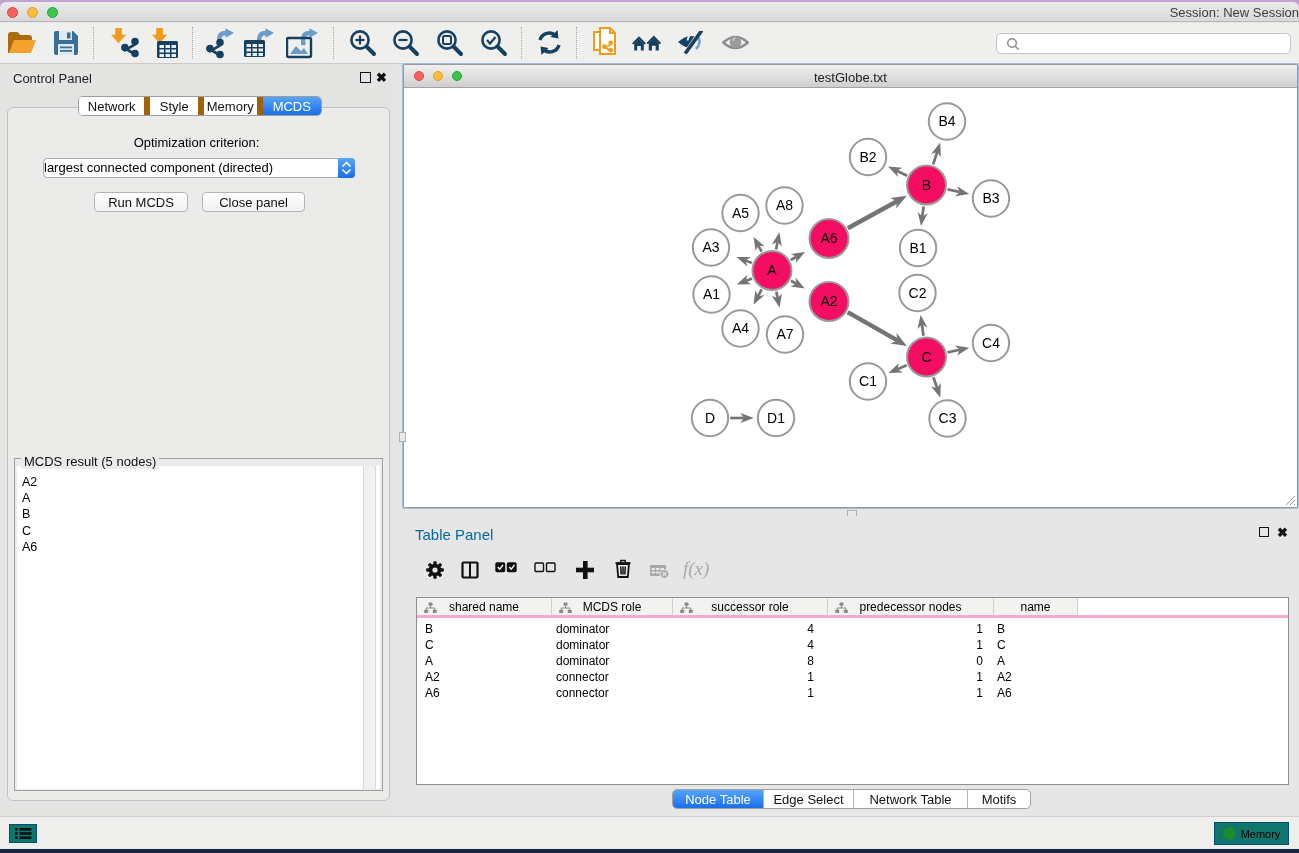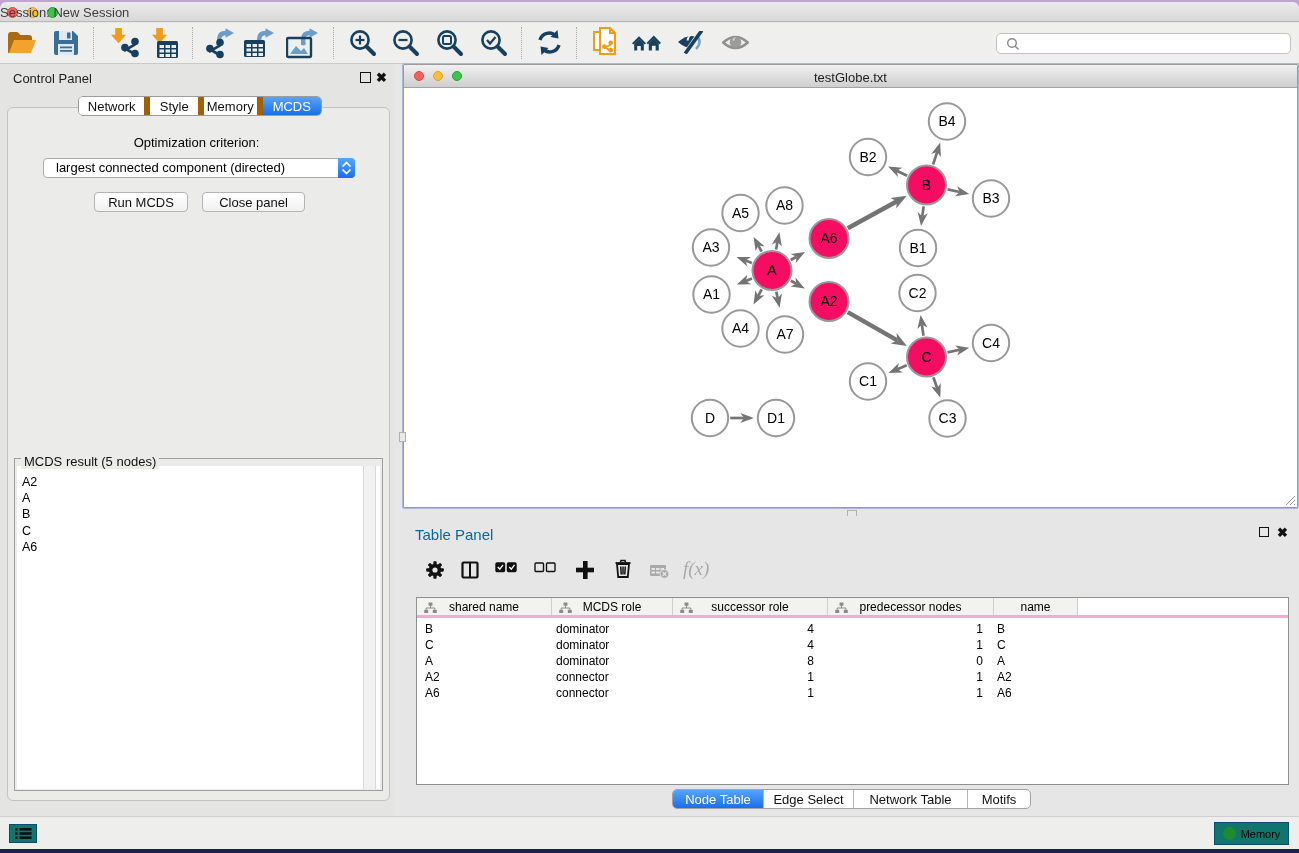--- a/index.html
+++ b/index.html
@@ -1,18 +1,18 @@
 <!DOCTYPE html>
 <html><head><meta charset="utf-8"><style>
 *{margin:0;padding:0;box-sizing:border-box}
 body{width:1299px;height:853px;overflow:hidden;font-family:"Liberation Sans",sans-serif;background:#e6e6e6;position:relative}
 .abs{position:absolute}
 .titlebar{left:0;top:2px;width:1299px;height:20px;background:linear-gradient(#ebebeb,#d8d8d8);border-bottom:1px solid #b7b7b7;border-radius:6px 6px 0 0}
 .tl{border-radius:50%;width:11px;height:11px;top:7px}
-.ttext{width:100%;text-align:left;top:5px;font-size:13px;color:#3e3e3e}
+.ttext{width:100%;text-align:right;top:5px;font-size:13px;color:#3e3e3e}
 .toolbar{left:0;top:23px;width:1299px;height:41px;background:#efefee;border-bottom:1px solid #c9c9c9}
 .sep{top:27px;height:32px;width:0;border-left:1px dotted #aaa}
 .searchbox{left:996px;top:33px;width:295px;height:21px;background:#fff;border:1px solid #c3c3c3;border-radius:5px}
 
 .cp{left:0;top:64px;width:393px;height:752px;background:#e4e4e3}
 .cp-title{left:13px;top:71px;font-size:13px;color:#222}
 .inner{left:7px;top:107px;width:383px;height:694px;background:#ebebea;border:1px solid #c2c2c2;border-radius:6px}
 .seg{display:flex;height:20px;border:1px solid #9d9d9d;border-radius:5px;background:#fff;overflow:hidden;font-size:13px;color:#111}
 .seg div{display:flex;align-items:center;justify-content:center;border-right:6px solid #a16207;background:#fff}
 .seg div:last-child{border-right:none}
@@ -235,21 +235,21 @@
 <div class="abs" style="left:360px;top:72px;width:11px;height:11px;border:1.5px solid #111"></div>
 <div class="abs winbtns" style="left:376px;top:70px;font-weight:bold">✖</div>
 <div class="abs inner"></div>
 <div class="abs seg" style="left:78px;top:96px;width:244px">
   <div style="width:72px">Network</div>
     <div style="width:54px">Style</div>
     <div style="width:59px">Memory</div>
     <div class="sel" style="width:59px">MCDS</div>
 </div>
 <div class="abs" style="left:0;top:135px;width:393px;text-align:center;font-size:13px;color:#000">Optimization criterion:</div>
-<div class="abs" style="left:43px;top:158px;width:312px;height:20px;background:#fff;border:1px solid #ababab;border-radius:4px;font-size:13px;color:#000;line-height:18px;padding-left:12px">largest connected component (directed)
+<div class="abs" style="left:43px;top:158px;width:312px;height:20px;background:#fff;border:1px solid #ababab;border-radius:4px;font-size:13px;color:#000;line-height:18px;padding-left:0">largest connected component (directed)
   <div class="abs" style="right:-1px;top:-1px;width:17px;height:20px;background:linear-gradient(#56a6fc,#1a6eea);border-radius:0 4px 4px 0">
   <svg width="17" height="20" viewBox="0 0 17 20">
         <path d="M5 8 L8.5 4.5 L12 8" fill="none" stroke="#fff" stroke-width="1.7" stroke-linecap="round" stroke-linejoin="round"></path>
         <path d="M5 12 L8.5 15.5 L12 12" fill="none" stroke="#fff" stroke-width="1.7" stroke-linecap="round" stroke-linejoin="round"></path>
       </svg></div>
 </div>
 <div class="abs btn" style="left:94px;top:192px;width:94px;height:20px">Run MCDS</div>
 <div class="abs btn" style="left:202px;top:192px;width:103px;height:20px">Close panel</div>
 <div class="abs fieldset">
     <div class="abs fs-list">A2<br>A<br>B<br>C<br>A6</div>

